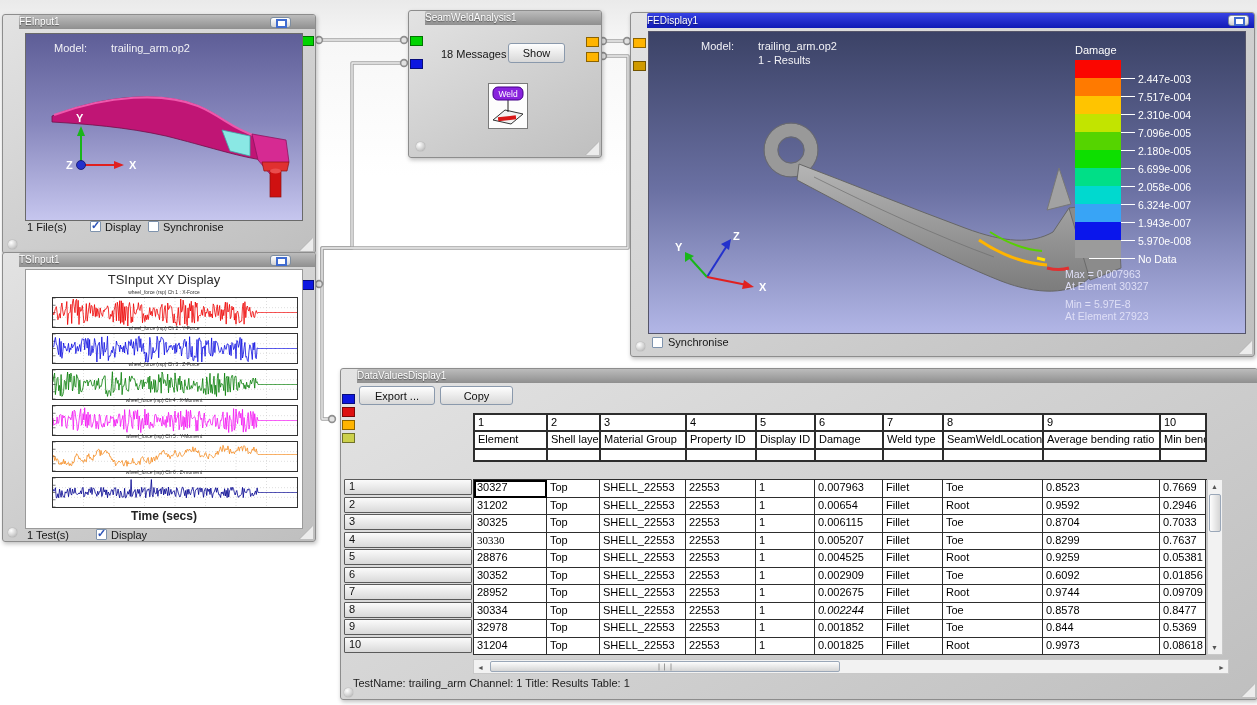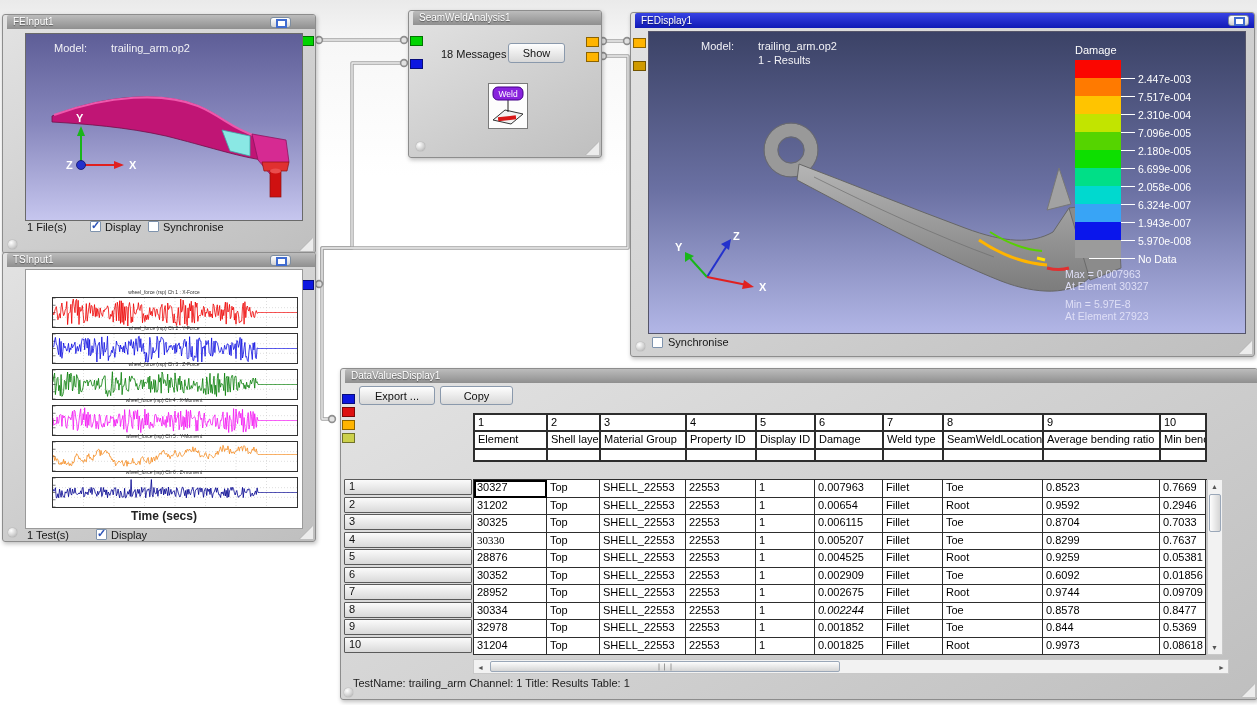--- a/index.html
+++ b/index.html
@@ -4,23 +4,23 @@
 <style>
   html,body{margin:0;padding:0}
   body{
     width:1257px;height:705px;position:relative;overflow:hidden;
     font-family:"Liberation Sans",sans-serif;
     background:linear-gradient(180deg,#eaeaea 0%,#f7f7f7 6%,#ffffff 25%,#ffffff 100%);
   }
   
   .win{position:absolute;border:1px solid #8d8d8d;border-radius:3px;
        background:linear-gradient(150deg,#e3e3e3,#bfbfbf);box-shadow:1px 2px 4px rgba(0,0,0,.25);z-index:2}
-  .tb{position:absolute;left:4px;top:0;right:0;height:14px;border-radius:2px 2px 0 0;
+  .tb{position:absolute;left:16px;top:0;right:0;height:14px;border-radius:2px 2px 0 0;
       background:linear-gradient(#bcbcbc,#8f8f8f);color:#fff;font-size:10px;line-height:14px;
-      padding-left:6px;box-sizing:border-box;text-shadow:0 1px 1px rgba(0,0,0,.45);white-space:nowrap}
+      box-sizing:border-box;text-shadow:0 1px 1px rgba(0,0,0,.45);white-space:nowrap}
   .tb.blue{background:linear-gradient(#3742e4,#101ab6)}
   .restore{position:absolute;top:2px;width:21px;height:11px;background:linear-gradient(#ffffff,#d3d3d3);
       border:1px solid #7d8da0;border-radius:3px;box-sizing:border-box}
   .restore i{position:absolute;left:5px;top:1px;width:7px;height:5px;border:2px solid #3f6bd0;background:#fff;display:block}
   .port{position:absolute;width:13px;height:10px;border:1px solid rgba(0,0,0,.45);box-sizing:border-box}
   .statuslight{position:absolute;width:9px;height:9px;border-radius:50%;
       background:radial-gradient(circle at 35% 30%,#ffffff,#d2d2d2 55%,#a6a6a6);box-shadow:0 0 1px #777}
   .grip{position:absolute;right:2px;bottom:2px;width:0;height:0;
       border-left:13px solid transparent;border-bottom:13px solid #ececec;filter:drop-shadow(-1px 0 0 #b5b5b5)}
   .cb{position:absolute;width:11px;height:11px;background:#fff;border:1px solid #7e93ad;border-radius:1px;box-sizing:border-box}
@@ -146,20 +146,21 @@
 <div class="win" style="left:2px;top:252px;width:312px;height:288px">
   <div class="tb">
     <span>TSInput1</span>
   </div>
   <div class="restore" style="right:24px">
       <i></i>
     </div>
   <div class="port" style="right: 1px; top: 27px; background: rgb(13, 23, 224);"></div>
 
   <div class="tsplots" style="left:22px;top:16px;width:276px;height:258px">
+    <div class="tstitle">TSInput XY Display</div>
     <div id="ts-subplots" style="position:absolute;left:0;top:20px;width:276px">
         <div class="sub" style="top: 0px;">
           <div class="subtitle">wheel_force (rsp) Ch 1 : X-Force</div>
           <svg width="244" height="29" style="position: absolute; left: 26px; top: 7px; border: 1px solid rgb(51, 51, 51); background: rgb(255, 255, 255);">
             <line x1="30.5" x2="30.5" y1="0" y2="29" stroke="#c9c9c9" stroke-dasharray="1,2" stroke-width="0.6"></line>
             <line x1="61" x2="61" y1="0" y2="29" stroke="#c9c9c9" stroke-dasharray="1,2" stroke-width="0.6"></line>
             <line x1="91.5" x2="91.5" y1="0" y2="29" stroke="#c9c9c9" stroke-dasharray="1,2" stroke-width="0.6"></line>
             <line x1="122" x2="122" y1="0" y2="29" stroke="#c9c9c9" stroke-dasharray="1,2" stroke-width="0.6"></line>
             <line x1="152.5" x2="152.5" y1="0" y2="29" stroke="#c9c9c9" stroke-dasharray="1,2" stroke-width="0.6"></line>
             <line x1="183" x2="183" y1="0" y2="29" stroke="#c9c9c9" stroke-dasharray="1,2" stroke-width="0.6"></line>

